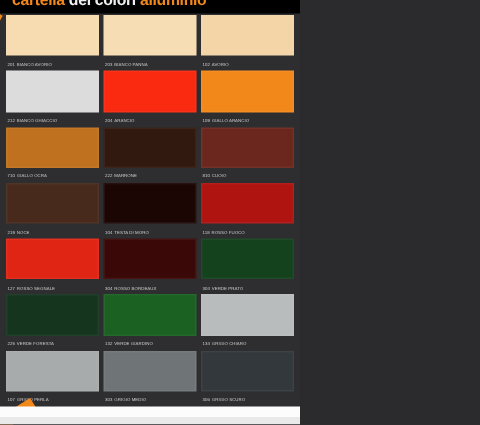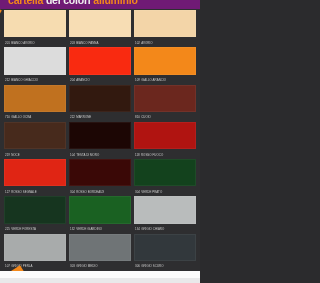--- a/index.html
+++ b/index.html
@@ -14,21 +14,21 @@
     width: 200px; height: 283px;
     background: #2e2e30;
     overflow: hidden;
   }
 
   
   #header-band {
     position: absolute;
     left: 0; top: 0; width: 200px; height: 9px;
     overflow: hidden;
-    background: #701a75;
+    background: #000000;
   }
   #header-title {
     position: absolute;
     left: 8px; top: -5px;
     font-size: 10.5px;
     font-weight: bold;
     letter-spacing: -0.2px;
     white-space: nowrap;
     color: #f0f0f0;
     line-height: 11px;

